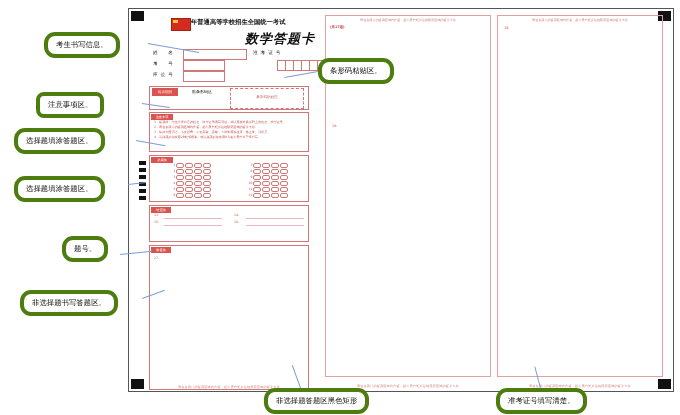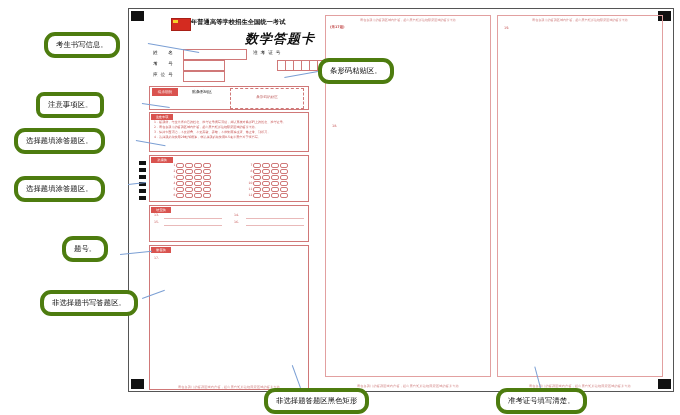--- a/index.html
+++ b/index.html
@@ -379,21 +379,21 @@
 
 <div class="callout" style="left:14px;top:128px;">选择题填涂答题区。</div>
 <div class="leader" style="left:136px;top:140px;width:30px;transform:rotate(10deg);"></div>
 
 <div class="callout" style="left:14px;top:176px;">选择题填涂答题区。</div>
 <div class="leader" style="left:128px;top:184px;width:18px;transform:rotate(-6deg);"></div>
 
 <div class="callout" style="left:62px;top:236px;">题号。</div>
 <div class="leader" style="left:120px;top:254px;width:32px;transform:rotate(-6deg);"></div>
 
-<div class="callout" style="left:20px;top:290px;margin-left:20px;">非选择题书写答题区。</div>
+<div class="callout" style="left:20px;top:290px;">非选择题书写答题区。</div>
 <div class="leader" style="left:142px;top:298px;width:24px;transform:rotate(-20deg);"></div>
 
 <div class="callout" style="left:318px;top:58px;">条形码粘贴区。</div>
 <div class="leader" style="left:318px;top:72px;width:34px;transform:rotate(170deg);"></div>
 
 <div class="callout" style="left:264px;top:388px;">非选择题答题区黑色矩形</div>
 <div class="leader" style="left:300px;top:388px;width:24px;transform:rotate(-110deg);"></div>
 
 <div class="callout" style="left:496px;top:388px;">准考证号填写清楚。</div>
 <div class="leader" style="left:540px;top:388px;width:22px;transform:rotate(-105deg);"></div>

